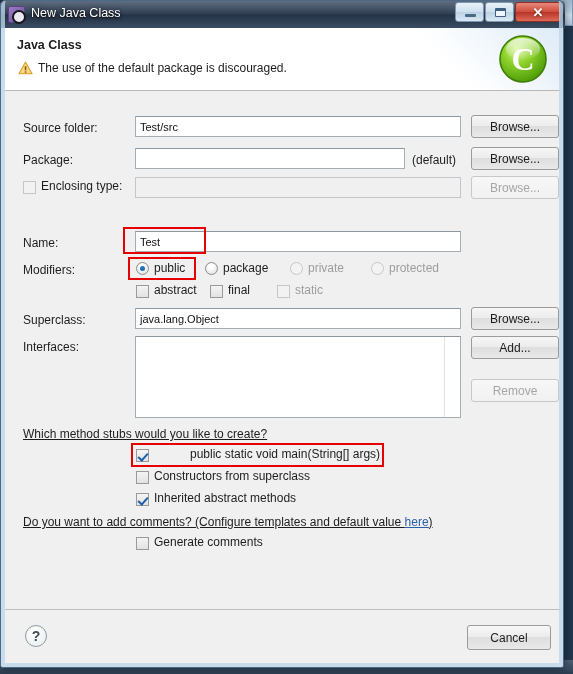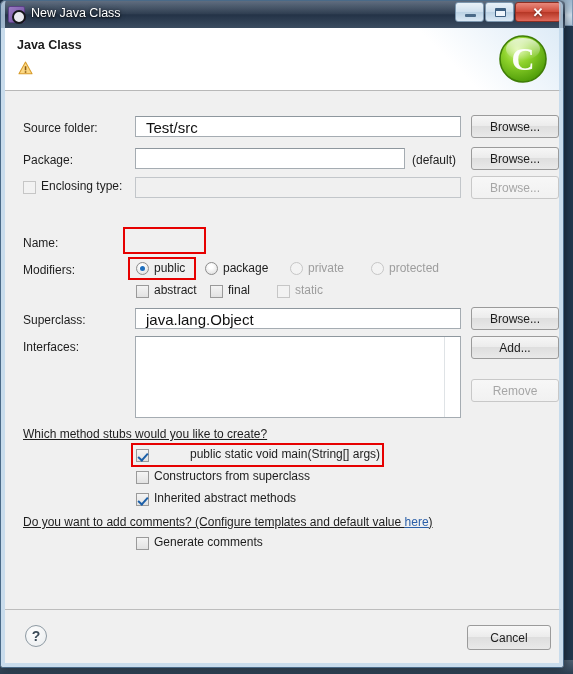--- a/index.html
+++ b/index.html
@@ -153,22 +153,22 @@
     background: #f0f0f0;
   }
   .row-label {
     position: absolute; font-size: 12px; color: #1d1d1d; white-space: nowrap;
   }
   .txt {
     position: absolute; height: 21px;
     background: #ffffff;
     border: 1px solid #a5acb2;
     border-top-color: #8e979e;
-    font-size: 15px; color: #111;
-    padding: 2px 4px 0 10px;
+    font-size: 11px; color: #111;
+    padding: 2px 4px 0 4px;
     line-height: 17px;
     white-space: nowrap; overflow: hidden;
     font-family: "Liberation Sans", sans-serif;
   }
   .txt.disabled { background: #f0f0f0; border-color: #c2c6ca; color: #9a9a9a; }
 
   .btn {
     position: absolute; height: 23px; width: 88px;
     background: linear-gradient(180deg,#f6f6f6 0%,#ececec 46%,#dedede 50%,#e9e9e9 100%);
     border: 1px solid #9b9b9b;
@@ -299,20 +299,21 @@
     </div>
 
     <div class="header">
       <div class="header-sheen"></div>
       <div class="header-title">Java Class</div>
       <svg class="warn-icon" viewBox="0 0 16 15">
         <path d="M8 1.2 L15 13.6 L1 13.6 Z" fill="#fcd884" stroke="#d79b2a" stroke-width="1.1" stroke-linejoin="round"></path>
         <rect x="7.2" y="5.6" width="1.7" height="4.4" fill="#8a5a10"></rect>
         <rect x="7.2" y="11" width="1.7" height="1.6" fill="#8a5a10"></rect>
       </svg>
+      <div class="header-msg">The use of the default package is discouraged.</div>
       <svg class="header-logo" viewBox="0 0 52 52">
         <defs>
           <radialGradient id="gball" cx="38%" cy="30%" r="72%">
             <stop offset="0%" stop-color="#d7f59a"></stop>
             <stop offset="42%" stop-color="#8fd32c"></stop>
             <stop offset="100%" stop-color="#4e9c08"></stop>
           </radialGradient>
           <linearGradient id="gloss" x1="0" y1="0" x2="0" y2="1">
             <stop offset="0%" stop-color="#ffffff" stop-opacity=".75"></stop>
             <stop offset="100%" stop-color="#ffffff" stop-opacity="0"></stop>
@@ -334,20 +335,21 @@
       <div class="txt" style="left:130px; top:57px; width:270px;"></div>
       <div class="row-label" style="left:407px; top:62px;">(default)</div>
       <div class="btn" style="left:466px; top:56px;">Browse...</div>
 
       <div class="cb disabled" style="left:18px; top:90px;"></div>
       <div class="cb-label" style="left:36px; top:88px;">Enclosing type:</div>
       <div class="txt disabled" style="left:130px; top:86px; width:326px;"></div>
       <div class="btn disabled" style="left:466px; top:85px;">Browse...</div>
 
       <div class="row-label" style="left:18px; top:145px;">Name:</div>
+      <div class="txt" style="left:130px; top:140px; width:326px;">Test</div>
 
       <div class="row-label" style="left:18px; top:172px;">Modifiers:</div>
 
       <div class="rb checked" style="left:131px; top:171px;"></div>
       <div class="rb-label" style="left:149px; top:170px;">public</div>
 
       <div class="rb" style="left:200px; top:171px;"></div>
       <div class="rb-label" style="left:218px; top:170px;">package</div>
 
       <div class="rb disabled" style="left:285px; top:171px;"></div>

